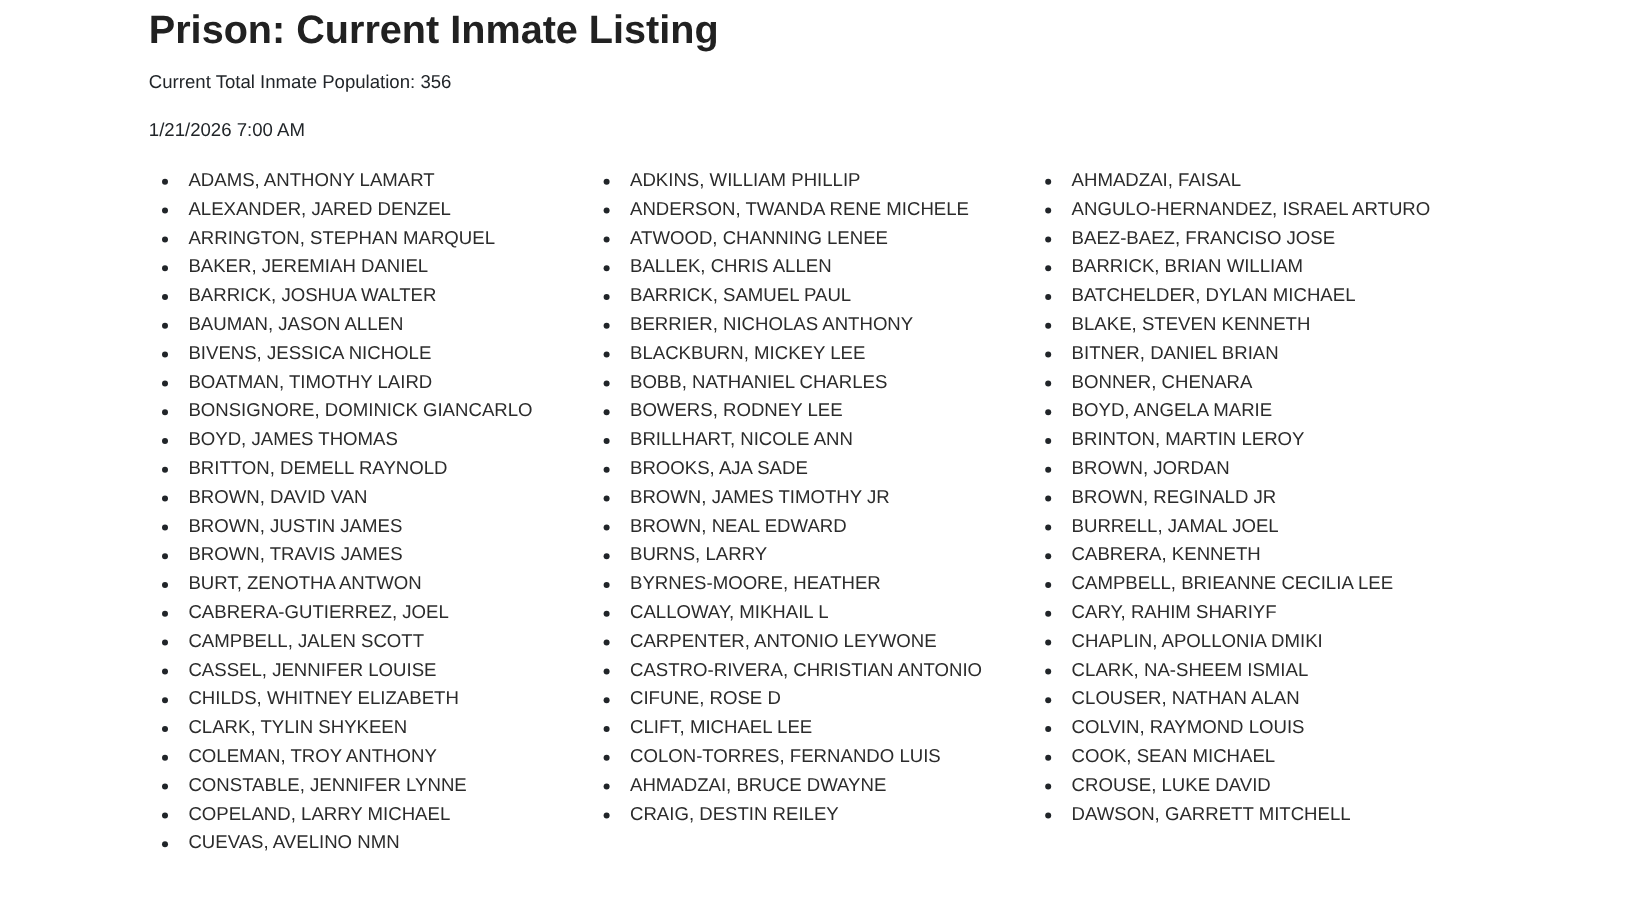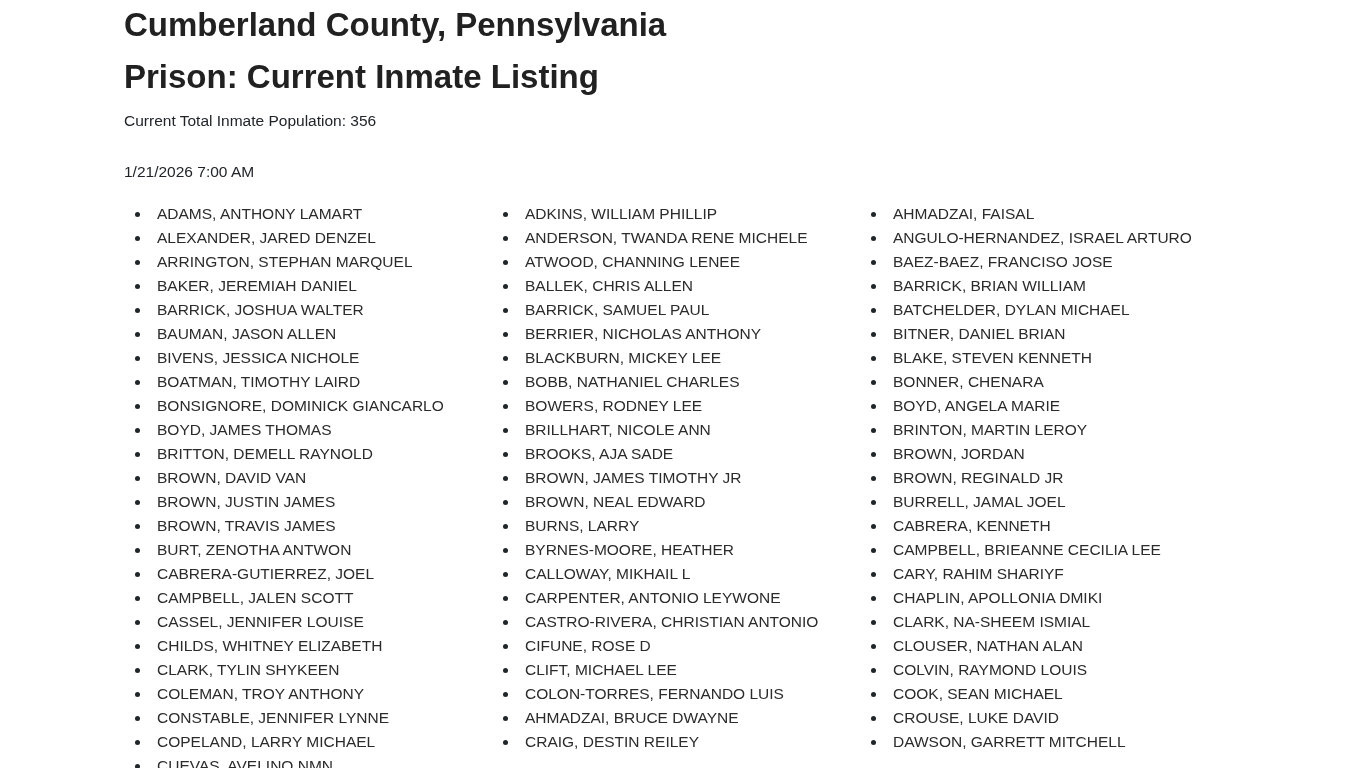--- a/index.html
+++ b/index.html
@@ -25,21 +25,21 @@
     margin: 0 0 10px 0;
     letter-spacing: 0;
   }
   p.meta {
     font-size: 15.5px;
     line-height: 22px;
     color: #212529;
     margin: 0;
   }
   p.population { margin-top: 12px; }
-  p.timestamp  { margin-top: 29px; }
+  p.timestamp  { margin-top: 18px; }
   .columns {
     display: grid;
     grid-template-columns: repeat(3, 368px);
     margin-top: 19px;
   }
   ul.inmate-col {
     margin: 0;
     padding: 0;
     list-style: none;
   }
@@ -59,21 +59,20 @@
     width: 5px;
     height: 5px;
     border-radius: 50%;
     background: #212529;
   }
 </style>
 </head>
 <body>
 
 <div class="page">
-  <h1 class="title">Cumberland County, Pennsylvania</h1>
   <h1 class="title">Prison: Current Inmate Listing</h1>
   <p class="meta population">Current Total Inmate Population: 356</p>
   <p class="meta timestamp">1/21/2026 7:00 AM</p>
   <div class="columns">
     <ul class="inmate-col">
         <li>ADAMS, ANTHONY LAMART</li>
         <li>ALEXANDER, JARED DENZEL</li>
         <li>ARRINGTON, STEPHAN MARQUEL</li>
         <li>BAKER, JEREMIAH DANIEL</li>
         <li>BARRICK, JOSHUA WALTER</li>
@@ -121,22 +120,22 @@
         <li>COLON-TORRES, FERNANDO LUIS</li>
         <li>AHMADZAI, BRUCE DWAYNE</li>
         <li>CRAIG, DESTIN REILEY</li>
       </ul>
     <ul class="inmate-col">
         <li>AHMADZAI, FAISAL</li>
         <li>ANGULO-HERNANDEZ, ISRAEL ARTURO</li>
         <li>BAEZ-BAEZ, FRANCISO JOSE</li>
         <li>BARRICK, BRIAN WILLIAM</li>
         <li>BATCHELDER, DYLAN MICHAEL</li>
+        <li>BLAKE, STEVEN KENNETH</li>
         <li>BITNER, DANIEL BRIAN</li>
-        <li>BLAKE, STEVEN KENNETH</li>
         <li>BONNER, CHENARA</li>
         <li>BOYD, ANGELA MARIE</li>
         <li>BRINTON, MARTIN LEROY</li>
         <li>BROWN, JORDAN</li>
         <li>BROWN, REGINALD JR</li>
         <li>BURRELL, JAMAL JOEL</li>
         <li>CABRERA, KENNETH</li>
         <li>CAMPBELL, BRIEANNE CECILIA LEE</li>
         <li>CARY, RAHIM SHARIYF</li>
         <li>CHAPLIN, APOLLONIA DMIKI</li>

